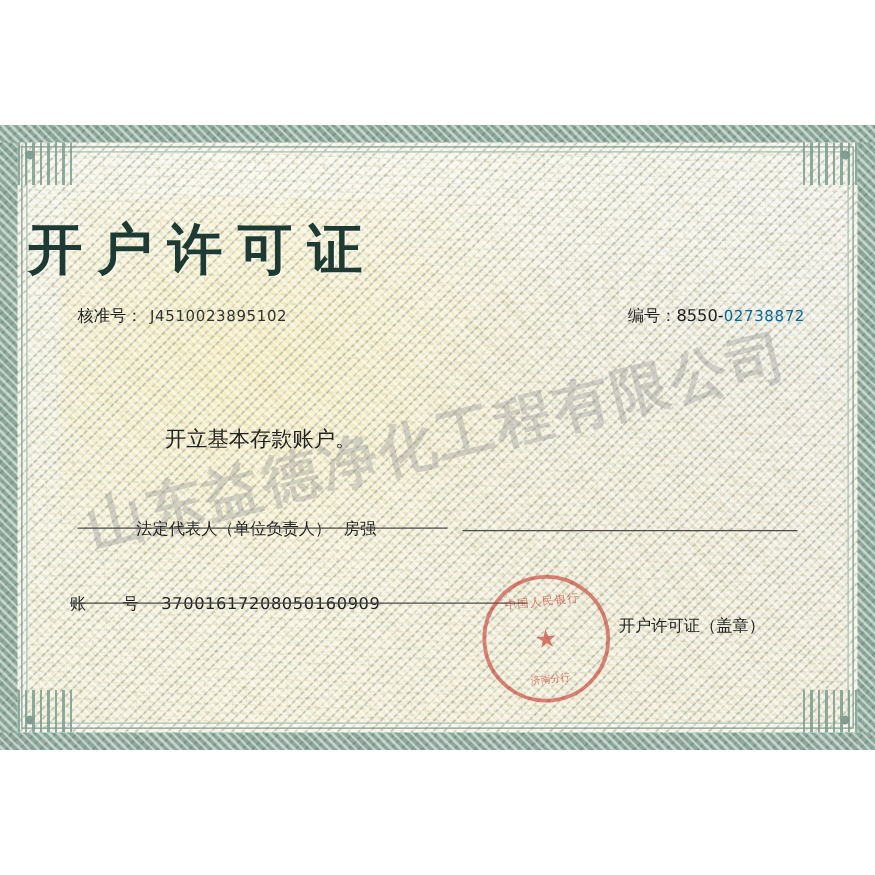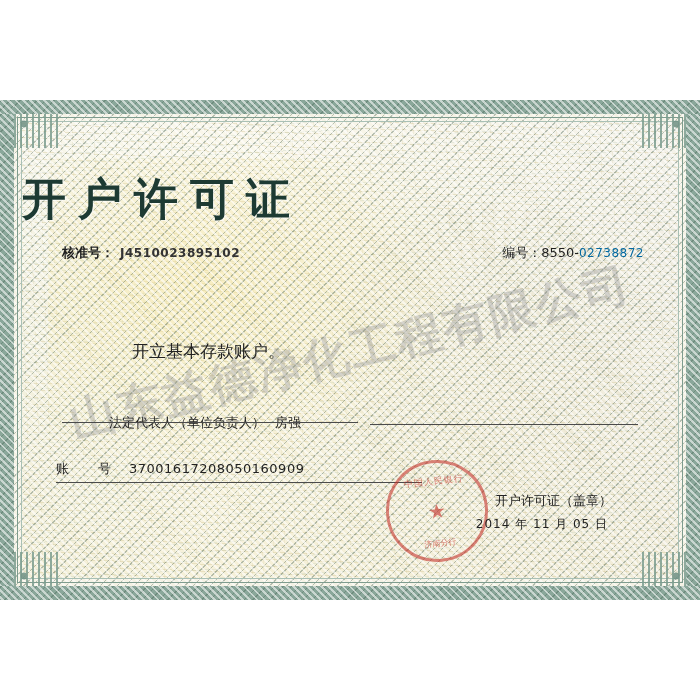--- a/index.html
+++ b/index.html
@@ -154,21 +154,21 @@
   .row {
     position: absolute;
     font-size: 13px;
     color: #222;
     white-space: nowrap;
   }
 
   .label { font-size: 13px; color: #1f1f1f; }
   .value { font-size: 12px; color: #333; }
 
-  .approve-no { left: 40px; top: 122px; font-weight: bold; }
+  .approve-no { left: 40px; top: 122px; }
   .approve-no .value { margin-left: 6px; letter-spacing: 0.5px; }
 
   .serial { right: 34px; top: 122px; }
   .serial .red { color: #0369a1; letter-spacing: 0.5px; }
 
   .line1 { left: 84px; top: 178px; font-size: 17px; }
   .line1 .mid { font-size: 13px; }
   .line2 { left: 62px; top: 218px; font-size: 17px; margin-left: 48px; }
 
   .rep { left: 40px; top: 292px; font-size: 14px; padding-left: 47px; }
@@ -190,21 +190,21 @@
     width: 180px;
     margin-left: 6px;
   }
   .rule-bank {
     position: absolute;
     left: 348px; top: 302px;
     width: 268px;
     border-bottom: 1px solid #4b4b4b;
   }
 
-  .acct { left: 34px; top: 338px; font-size: 14px; letter-spacing: 8px; }
+  .acct { left: 34px; top: 352px; font-size: 14px; letter-spacing: 8px; }
   .acct .acct-val { font-size: 13px; letter-spacing: 0.5px; margin-left: 10px; }
   .rule-acct {
     position: absolute;
     left: 34px; top: 360px;
     width: 366px;
     border-bottom: 1px solid #4b4b4b;
   }
 
   .issuer { right: 66px; top: 370px; font-size: 13px; }
   .issue-date { right: 70px; top: 394px; font-size: 12px; letter-spacing: 1px; }
@@ -296,17 +296,16 @@
       </div>
       <div class="rule-acct"></div>
 
       <div class="seal">
         <div class="seal-top">中国人民银行</div>
         <div class="seal-star">★</div>
         <div class="seal-bottom">济南分行</div>
       </div>
 
       <div class="row issuer">开户许可证（盖章）</div>
-      <div class="row issue-date">2014 年 11 月 05 日</div>
 
     </div>
   </div>
 </div>
 
 </body></html>

